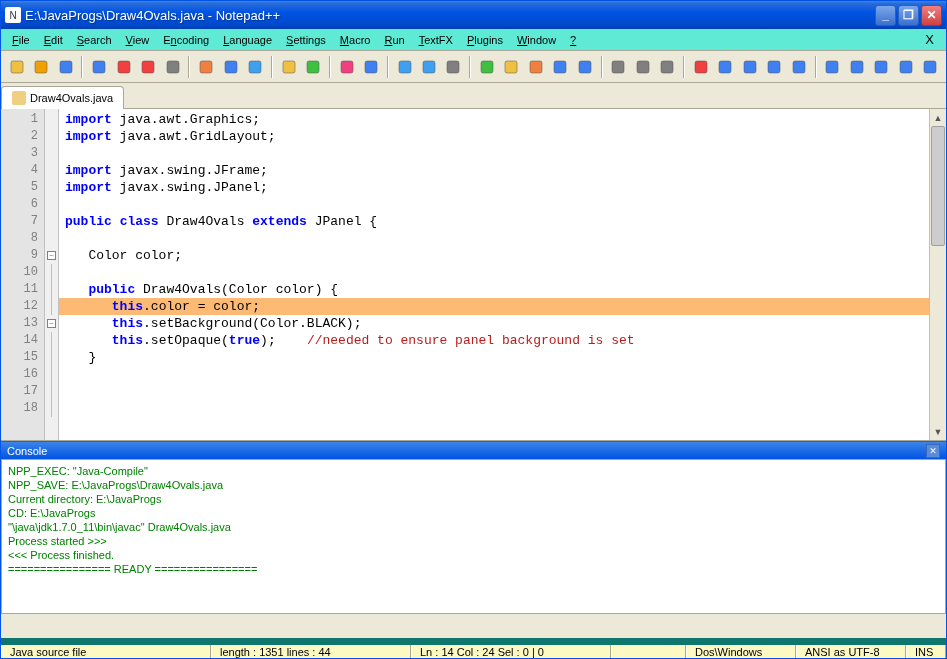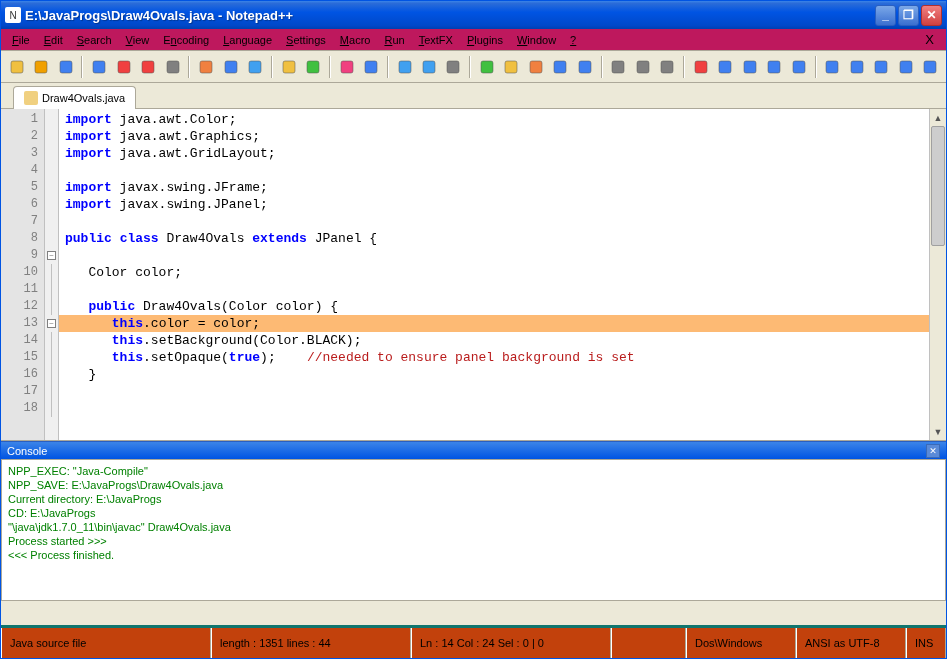--- a/index.html
+++ b/index.html
@@ -1,31 +1,31 @@
 <!DOCTYPE html>
 <html><head>
 <meta charset="utf-8">
 <style>
 * { margin: 0; padding: 0; box-sizing: border-box; }
 body { font-family: Tahoma, sans-serif; font-size: 11px; background: #ece9d8; overflow: hidden; }
 .window { width: 947px; height: 659px; display: flex; flex-direction: column; border: 1px solid #0054e3; }
 .titlebar { background: linear-gradient(to bottom, #3b84e8 0%, #2b6cd8 8%, #0054e3 40%, #0048c9 88%, #003fb0 100%); height: 28px; display: flex; align-items: center; padding: 0 4px; color: white; }
 .titlebar-icon { width: 16px; height: 16px; background: #fff; border-radius: 2px; margin-right: 4px; display:flex; align-items:center; justify-content:center; font-size:10px; color:#333; }
-.titlebar-text { flex: 1; font-weight: bold; font-size: 13px; text-shadow: 1px 1px 1px rgba(0,0,0,0.3); }
+.titlebar-text { flex: 1; font-weight: normal; font-size: 13px; text-shadow: 1px 1px 1px rgba(0,0,0,0.3); }
 .titlebar-btns { display: flex; gap: 2px; }
 .titlebar-btn { width: 21px; height: 21px; background: linear-gradient(to bottom, #7ba8e8, #3a6fd0); border: 1px solid #2a5fc0; border-radius: 3px; color: white; font-weight: bold; display: flex; align-items: center; justify-content: center; font-size: 12px; cursor: pointer; }
 .titlebar-btn.close { background: linear-gradient(to bottom, #f08080, #d04040); border-color: #b03030; }
-.menubar { background: #be185d; height: 22px; display: flex; align-items: center; padding: 0 4px; border-bottom: 1px solid #aca899; }
+.menubar { background: #5eead4; height: 22px; display: flex; align-items: center; padding: 0 4px; border-bottom: 1px solid #aca899; }
 .menu-item { padding: 2px 7px; cursor: pointer; }
 .menu-item u { text-decoration: underline; }
 .menu-x { margin-left: auto; padding: 2px 8px; font-size: 13px; cursor: pointer; }
 .toolbar { background: #ece9d8; height: 32px; display: flex; align-items: center; padding: 2px 4px; gap: 1px; border-bottom: 1px solid #aca899; }
 .tb-btn { width: 24px; height: 24px; display: flex; align-items: center; justify-content: center; cursor: pointer; border-radius: 2px; }
 .tb-sep { width: 2px; height: 22px; border-left: 1px solid #aca899; border-right: 1px solid #fff; margin: 0 3px; }
-.tabbar { background: #ece9d8; height: 26px; display: flex; align-items: flex-end; padding: 0 12px; border-bottom: 1px solid #aca899; }
+.tabbar { background: #ece9d8; height: 26px; display: flex; align-items: flex-end; padding: 0 0; border-bottom: 1px solid #aca899; }
 .tab { background: #fff; border: 1px solid #aca899; border-bottom: none; border-radius: 4px 4px 0 0; padding: 4px 10px; display: flex; align-items: center; gap: 4px; cursor: pointer; position:relative; top:1px; }
 .tab-icon { width: 14px; height: 14px; background: #f0d080; border-radius: 2px; }
 .editor { flex: 0 0 auto; height: 332px; display: flex; background: #fff; border-bottom: 1px solid #aca899; position: relative; }
 .gutter { width: 44px; background: #e4e4e4; border-right: 1px solid #c0c0c0; padding-top: 2px; }
 .gutter-line { height: 17px; text-align: right; padding-right: 6px; color: #808080; font-family: "Courier New", monospace; font-size: 12px; line-height: 17px; }
 .fold-col { width: 14px; background: #f0f0f0; border-right: 1px solid #c0c0c0; padding-top: 2px; }
 .fold-cell { height: 17px; display: flex; align-items: center; justify-content: center; }
 .fold-box { width: 9px; height: 9px; border: 1px solid #808080; background: #fff; font-size: 8px; line-height: 7px; text-align: center; color: #808080; cursor: pointer; }
 .fold-line { width: 1px; height: 17px; background: #c0c0c0; }
 .code { flex: 1; padding-top: 2px; font-family: "Courier New", monospace; font-size: 13px; overflow: hidden; }
@@ -36,21 +36,21 @@
 .vscroll { width: 17px; background: #ece9d8; border-left: 1px solid #c0c0c0; position: relative; }
 .vscroll-thumb { position: absolute; top: 17px; left: 1px; right: 1px; height: 120px; background: #cdcdcd; border: 1px solid #a0a0a0; border-radius: 2px; }
 .vscroll-arrow { position: absolute; left: 0; right: 0; height: 17px; background: #ece9d8; display: flex; align-items: center; justify-content: center; font-size: 9px; color: #555; cursor: pointer; }
 .vs-up { top: 0; } .vs-dn { bottom: 0; }
 .console-hdr { background: linear-gradient(to bottom, #3b84e8, #0054e3); color: #fff; height: 18px; display: flex; align-items: center; padding: 0 6px; font-size: 11px; border-top: 1px solid #2a5fc0; }
 .console-hdr-title { flex: 1; }
 .console-close { width: 14px; height: 14px; background: #5a8ad8; border: 1px solid #3a6ab8; display: flex; align-items: center; justify-content: center; font-size: 9px; cursor: pointer; }
 .console { flex: 1; background: #fff; border: 1px solid #aca899; margin: 0; padding: 4px 6px; font-family: Tahoma, sans-serif; font-size: 11px; color: #008000; overflow: auto; }
 .console-line { line-height: 14px; }
 .gap { height: 24px; background: #ece9d8; }
-.statusbar { height: 33px; background: #c2410c; border-top: 3px solid #0f766e; display: flex; align-items: center; }
+.statusbar { height: 20px; background: #fef9c3; border-top: 7px solid #0f766e; display: flex; align-items: center; }
 .status-cell { height: 100%; border-left: 1px solid #fff; border-right: 1px solid #aca899; padding: 0 8px; display: flex; align-items: center; }
 .sc-1 { width: 210px; } .sc-2 { width: 200px; } .sc-3 { width: 200px; } .sc-4 { flex:1; } .sc-5 { width: 110px; } .sc-6 { width: 110px; } .sc-7 { width: 40px; }
 svg { display: block; }
 </style>
 </head>
 <body>
 
 <div class="window">
 
   <div class="titlebar">
@@ -329,21 +329,20 @@
           <div class="fold-line"></div>
         </div>
         <div class="fold-cell">
           <div class="fold-line"></div>
         </div>
         <div class="fold-cell">
           <div class="fold-line"></div>
         </div>
       </div>
     <div class="code" id="code">
-        <div class="code-line"><span class="kw">import</span><span> java.awt.Color;</span></div>
         <div class="code-line"><span class="kw">import</span><span> java.awt.Graphics;</span></div>
         <div class="code-line"><span class="kw">import</span><span> java.awt.GridLayout;</span></div>
         <div class="code-line"></div>
         <div class="code-line"><span class="kw">import</span><span> javax.swing.JFrame;</span></div>
         <div class="code-line"><span class="kw">import</span><span> javax.swing.JPanel;</span></div>
         <div class="code-line"></div>
         <div class="code-line"><span class="kw">public</span><span> </span><span class="kw">class</span><span> Draw4Ovals </span><span class="kw">extends</span><span> JPanel {</span></div>
         <div class="code-line"></div>
         <div class="code-line"><span>   Color color;</span></div>
         <div class="code-line"></div>
@@ -366,20 +365,21 @@
     <div class="console-close">✕</div>
   </div>
   <div class="console" id="console">
       <div class="console-line">NPP_EXEC: "Java-Compile"</div>
       <div class="console-line">NPP_SAVE: E:\JavaProgs\Draw4Ovals.java</div>
       <div class="console-line">Current directory: E:\JavaProgs</div>
       <div class="console-line">CD: E:\JavaProgs</div>
       <div class="console-line">"\java\jdk1.7.0_11\bin\javac" Draw4Ovals.java</div>
       <div class="console-line">Process started &gt;&gt;&gt;</div>
       <div class="console-line">&lt;&lt;&lt; Process finished.</div>
+      <div class="console-line">================ READY ================</div>
     </div>
 
   <div class="gap"></div>
 
   <div class="statusbar">
     <div class="status-cell sc-1">Java source file</div>
     <div class="status-cell sc-2">length : 1351    lines : 44</div>
     <div class="status-cell sc-3">Ln : 14    Col : 24    Sel : 0 | 0</div>
     <div class="status-cell sc-4"></div>
     <div class="status-cell sc-5">Dos\Windows</div>

